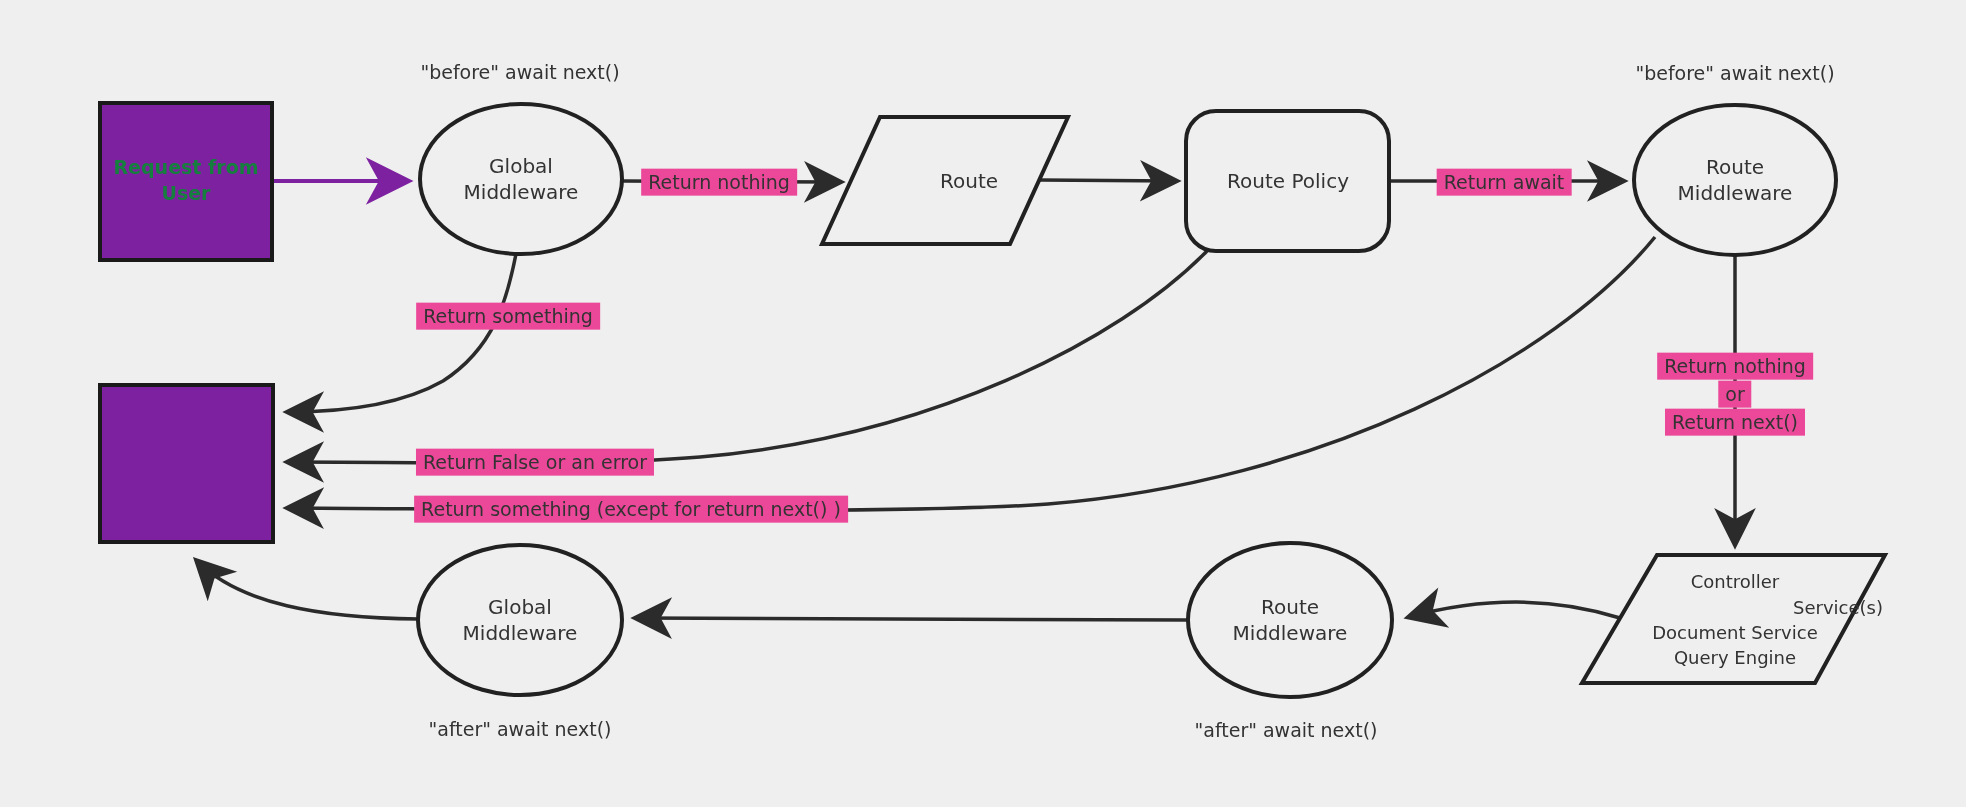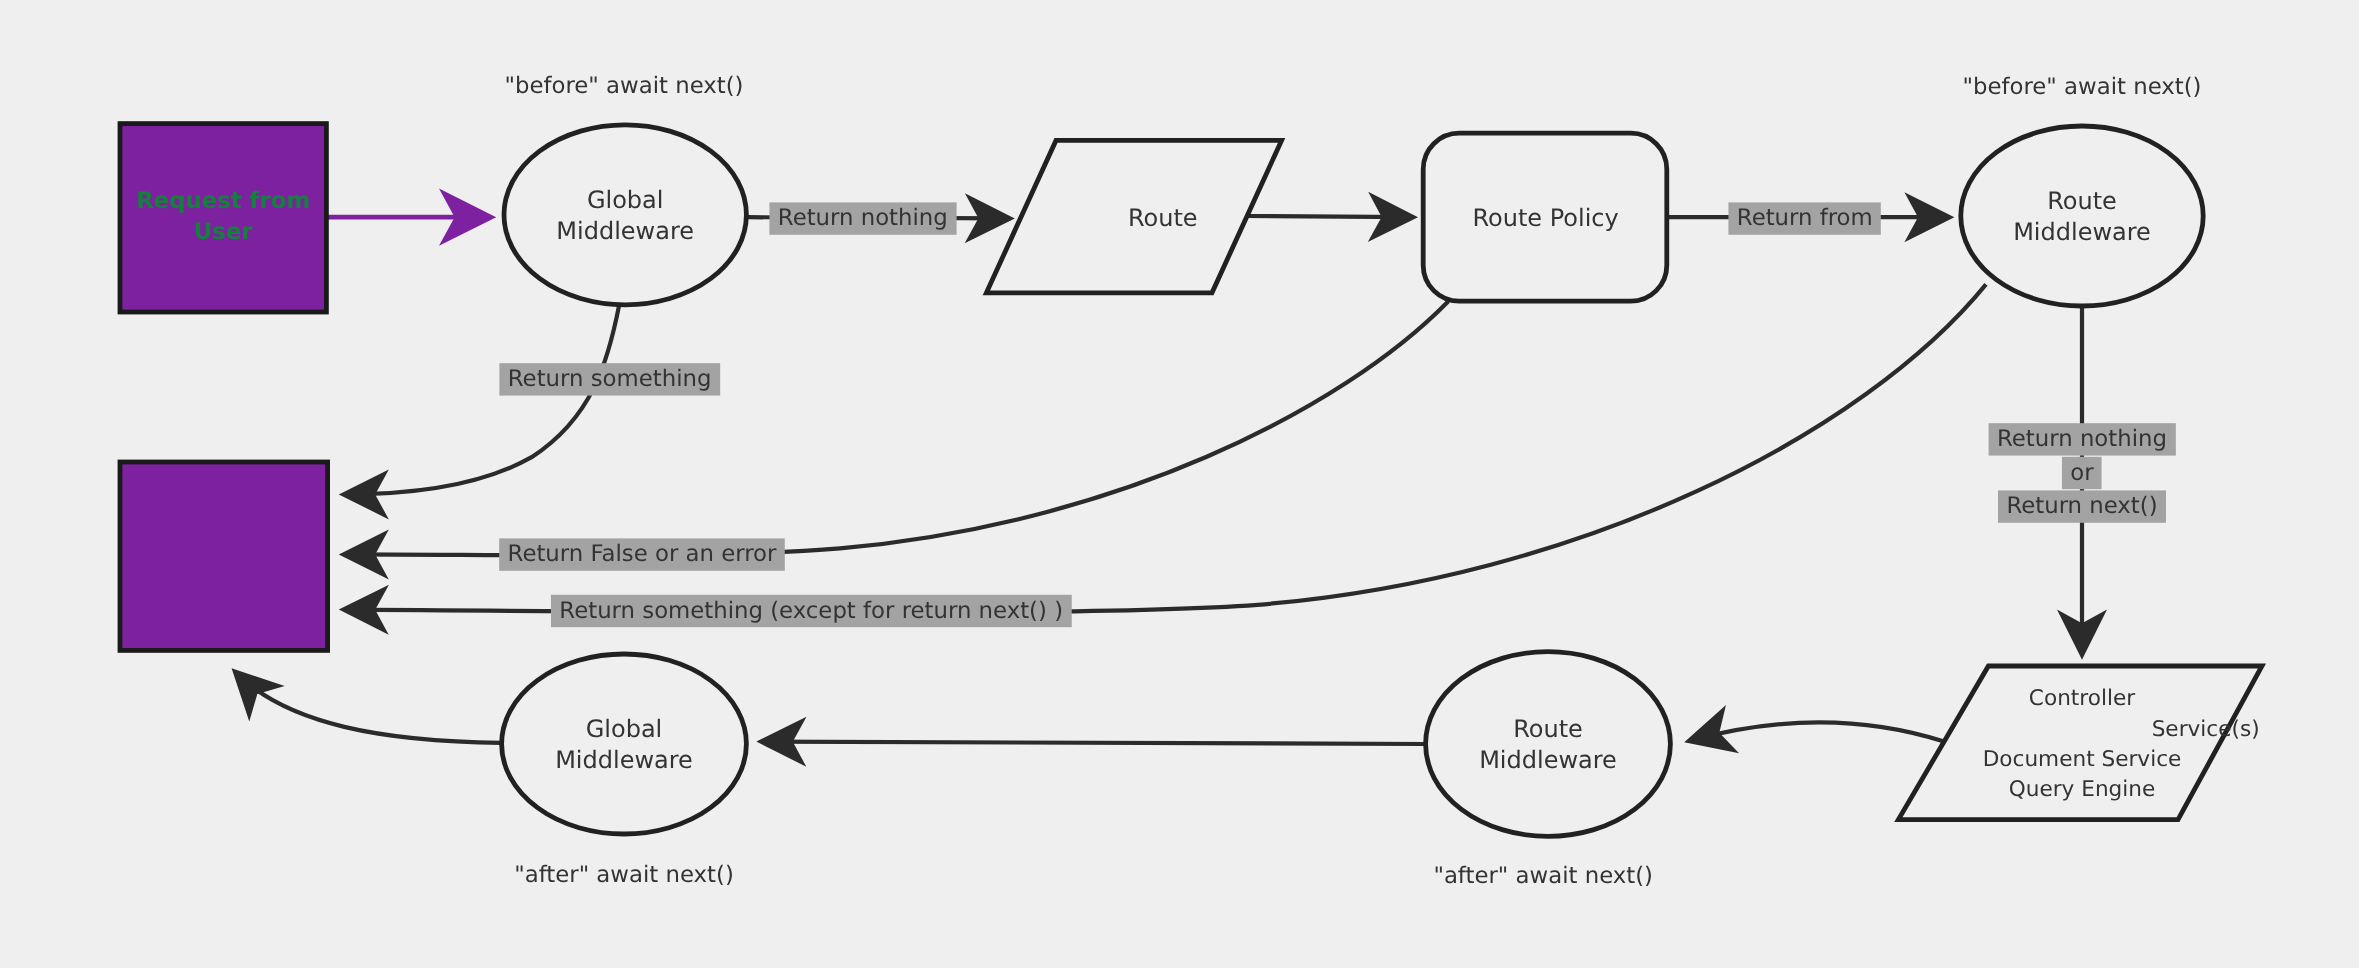--- a/index.html
+++ b/index.html
@@ -23,21 +23,21 @@
   .lbl {
     position: absolute;
     transform: translate(-50%, -50%);
     font-size: 19px;
     color: #333333;
     white-space: nowrap;
     text-align: center;
     line-height: 1.3;
   }
   .lbl.bg {
-    background: #a3a3a3;
+    background: #ec4899;
     padding: 1px 7px;
   }
   .node-lbl {
     font-size: 20px;
   }
   .node-lbl.wrap {
     white-space: normal;
     width: 125px;
     text-align: center;
   }
@@ -104,23 +104,23 @@
   <div class="lbl node-lbl wrap" style="left:520px; top:620px;">Global Middleware</div>
 
   <div class="lbl ctrl-lbl" style="left:1735px; top:582px;">Controller</div>
   <div class="lbl ctrl-lbl" style="left:1838px; top:608px;">Service(s)</div>
   <div class="lbl ctrl-lbl" style="left:1735px; top:633px;">Document Service</div>
   <div class="lbl ctrl-lbl" style="left:1735px; top:658px;">Query Engine</div>
 
   <div class="lbl" style="left:520px; top:72px;">"before" await next()</div>
   <div class="lbl" style="left:1735px; top:73px;">"before" await next()</div>
   <div class="lbl bg" style="left:719px; top:182px;">Return nothing</div>
-  <div class="lbl bg" style="left:1504px; top:182px;">Return from</div>
+  <div class="lbl bg" style="left:1504px; top:182px;">Return await</div>
   <div class="lbl bg" style="left:508px; top:316px;">Return something</div>
   <div class="lbl bg" style="left:535px; top:462px;">Return False or an error</div>
-  <div class="lbl bg" style="left:631px; top:509px;margin-left:45px;">Return something (except for return next() )</div>
+  <div class="lbl bg" style="left:631px; top:509px;">Return something (except for return next() )</div>
   <div class="lbl bg" style="left:1735px; top:366px;">Return nothing</div>
   <div class="lbl bg" style="left:1735px; top:394px;">or</div>
   <div class="lbl bg" style="left:1735px; top:422px;">Return next()</div>
   <div class="lbl" style="left:520px; top:729px;">"after" await next()</div>
   <div class="lbl" style="left:1286px; top:730px;">"after" await next()</div>
 
 </div>
 
 </body></html>

